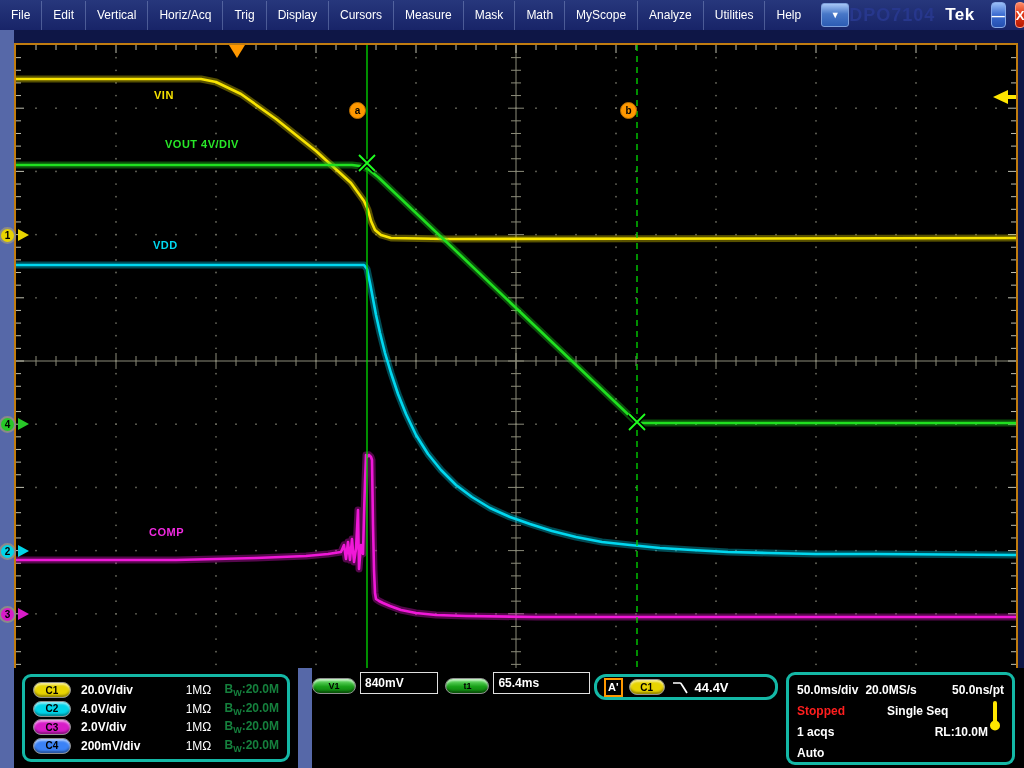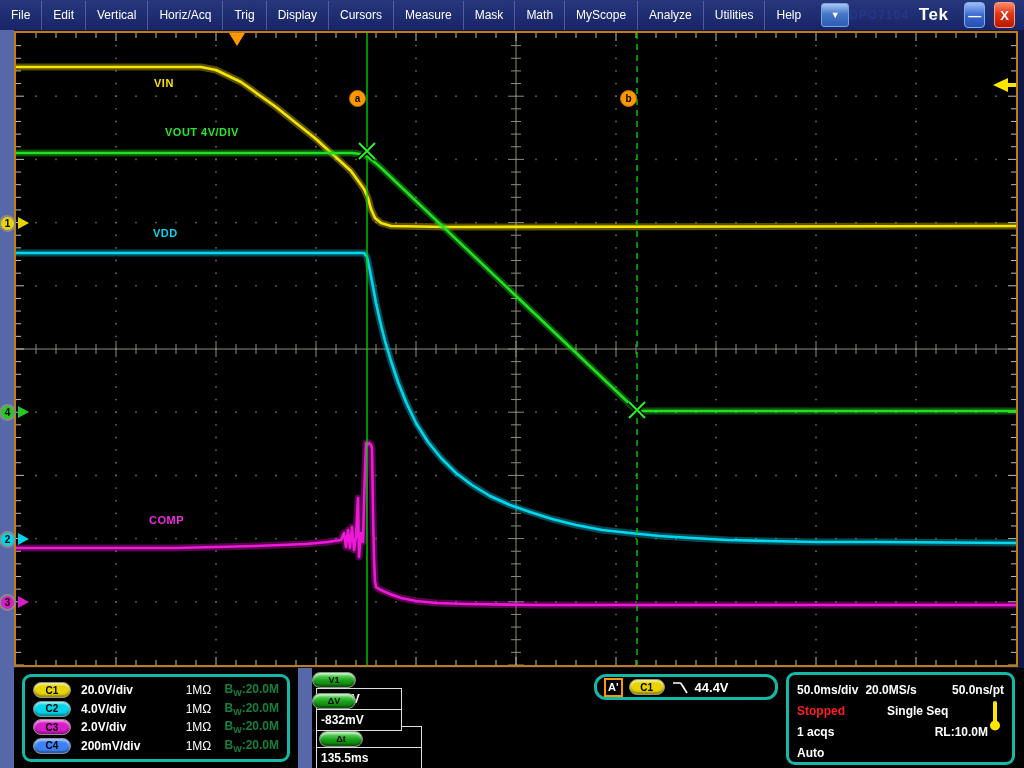--- a/index.html
+++ b/index.html
@@ -7,30 +7,30 @@
           font-family:"Liberation Sans",sans-serif;-webkit-font-smoothing:antialiased;}
 
   
   #menubar{position:absolute;left:0;top:0;width:1024px;height:30px;
            background:linear-gradient(#27377c,#182468);display:flex;align-items:center;color:#fff;font-size:12px;}
   .menu-item{padding:0 11px;line-height:29px;border-right:1px solid rgba(170,185,230,.35);white-space:nowrap;cursor:default;}
   .dropdown-btn{width:26px;height:22px;margin-left:9px;border-radius:3px;flex:0 0 auto;
                 background:linear-gradient(#a6c6f6,#4878c8 45%,#2c5cb4);border:1px solid #7ea0dc;
                 display:flex;align-items:center;justify-content:center;font-size:9px;color:#fff;}
   .mb-spacer{flex:1;}
-  .model-label{color:#27378c;font-size:12px;font-weight:bold;letter-spacing:1px;}
+  .model-label{color:#27378c;font-size:18px;font-weight:bold;letter-spacing:1px;}
   .tek-logo{color:#fff;font-weight:bold;font-size:17px;margin:0 16px 0 10px;letter-spacing:.5px;}
   .win-btn{width:36px;height:24px;border-radius:4px;margin-right:9px;display:flex;align-items:center;
            justify-content:center;font-weight:bold;color:#fff;font-size:13px;}
   .win-min{background:linear-gradient(#9abef6,#3a6ad0 50%,#2450b0);border:1px solid #88aae8;}
   .win-close{background:linear-gradient(#ff8a66,#e03818 45%,#b81800);border:1px solid #ff9a80;}
 
   
   #left-margin{position:absolute;left:0;top:30px;width:14px;height:738px;background:#5668a8;}
-  #plot-frame{position:absolute;left:14px;top:31px;width:1000px;height:632px;border:2px solid #c07c10;background:#000;}
+  #plot-frame{position:absolute;left:14px;top:43px;width:1000px;height:632px;border:2px solid #c07c10;background:#000;}
   #plot-inner{position:absolute;left:0;top:0;width:1000px;height:632px;}
   #wave{position:absolute;left:0;top:0;}
   .trace-label{position:absolute;font-size:11px;font-weight:bold;letter-spacing:.5px;white-space:nowrap;}
   .cursor-bubble{position:absolute;width:15px;height:15px;border-radius:50%;background:#ff9800;border:1px solid #b86e00;
                  color:#000;font-size:10px;font-weight:bold;text-align:center;line-height:15px;}
   .ref-marker{position:absolute;width:13px;height:13px;border-radius:50%;border:2px solid #8a8a8a;
               color:#000;font-size:10px;font-weight:bold;text-align:center;line-height:13px;}
 
   
   #bottombar{position:absolute;left:14px;top:668px;width:1010px;height:100px;background:#000;}
@@ -44,21 +44,21 @@
         box-shadow:inset 0 2px 2px rgba(255,255,255,.55), inset 0 -2px 2px rgba(0,0,0,.35);}
   .ch-pill{width:36px;height:14px;font-size:10px;flex:0 0 auto;}
   .bg-c1{background:#e8d400;}  .bg-c2{background:#00d4e8;}
   .bg-c3{background:#d81cc8;}  .bg-c4{background:#3b82f6;}
   .ch-scale{margin-left:10px;font-size:12px;font-weight:bold;color:#fff;width:108px;}
   .ch-imp{font-size:12px;font-weight:normal;color:#fff;width:40px;}
   .ch-bw{font-size:12px;font-weight:bold;color:#15803d;}
   .ch-bw sub{font-size:9px;}
 
   #cursor-panel{position:absolute;left:312px;top:672px;width:278px;height:94px;}
-  .cur-row{display:flex;align-items:flex-start;height:22px;margin-top:-1px;flex-direction:column;}
+  .cur-row{display:flex;align-items:flex-end;height:22px;margin-top:-1px;}
   .cur-row:first-child{margin-top:0;}
   .cur-pill{width:42px;height:14px;font-size:9px;flex:0 0 auto;
             background:linear-gradient(#7ae87a,#18a018 55%,#0c7a0c);}
   .cur-cell{margin-left:4px;width:86px;height:22px;border:1px solid #e0e0e0;background:#000;color:#fff;
             font-weight:bold;font-size:12px;line-height:21px;padding-left:4px;box-sizing:border-box;}
   .t-pill{margin-left:7px;}
   .t-cell{width:106px;}
 
   #trig-panel{left:594px;top:674px;width:184px;height:26px;border-radius:12px;
               display:flex;align-items:center;padding:0 7px;box-sizing:border-box;}
@@ -1263,26 +1263,20 @@
     </div>
   </div>
 
   <div id="cursor-panel">
     <div class="cur-row">
       <span class="pill cur-pill">V1</span>
       <span class="cur-cell">840mV</span>
       <span class="pill cur-pill t-pill">t1</span>
       <span class="cur-cell t-cell">65.4ms</span>
     </div>
-    <div class="cur-row">
-      <span class="pill cur-pill">ΔV</span>
-      <span class="cur-cell">-832mV</span>
-      <span class="pill cur-pill t-pill">Δt</span>
-      <span class="cur-cell t-cell">135.5ms</span>
-    </div>
   </div>
 
   <div id="trig-panel" class="panel">
     <span class="trig-a">A'</span>
     <span class="pill trig-pill bg-c1">C1</span>
     <span class="trig-slope">
       <svg width="20" height="15" viewBox="0 0 20 15">
           <path d="M2 3 H9 Q10 3 11 5 L16 13" fill="none" stroke="#fff" stroke-width="1.7"></path>
         </svg>
     </span>

